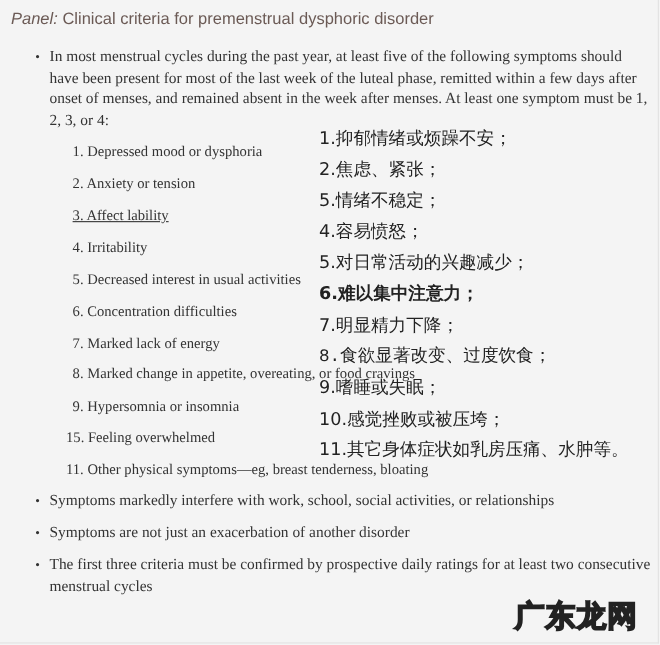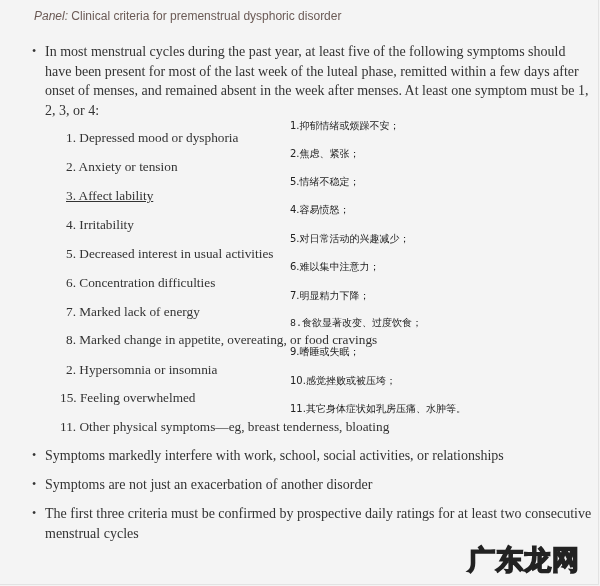--- a/index.html
+++ b/index.html
@@ -9,38 +9,38 @@
       position: relative;
     }
     .panel {
       position: absolute; left: 0; top: 0; width: 598px; height: 584px;
       border-right: 1px solid #e2e2e2; border-bottom: 1px solid #e2e2e2;
       background: #f4f4f4;
     }
     .title {
       position: absolute; left: 10px; top: 9px;
       font-family: "Liberation Sans", sans-serif;
-      font-size: 12px; color: #6b5a55; white-space: nowrap; margin-left: 24px;
+      font-size: 15px; color: #6b5a55; white-space: nowrap;
     }
     .title .em { font-style: italic; }
     .serif { font-family: "Liberation Serif", serif; color: #333; }
     .bullet {
       position: absolute; left: 45px; width: 548px;
       font-size: 14px; line-height: 19.5px;
     }
     .bullet .dot {
       position: absolute; left: -13px; top: 0; font-size: 12px;
     }
     .sym {
       position: absolute; font-size: 13.3px; line-height: 16px; white-space: nowrap;
     }
     .zh {
       position: absolute; left: 290px;
       font-family: "DejaVu Sans", sans-serif;
-      font-size: 10px; color: #222; white-space: nowrap; line-height: 18px;
+      font-size: 16px; color: #222; white-space: nowrap; line-height: 18px;
     }
     .footer {
       position: absolute; left: 10px; top: 555px;
       font-size: 14px; white-space: nowrap;
     }
     .watermark {
       position: absolute; left: 468px; top: 542px;
       font-family: "DejaVu Sans", sans-serif; font-weight: bold;
       font-size: 27px; color: #fff; letter-spacing: 1px;
       -webkit-text-stroke: 1.6px #222;
@@ -62,30 +62,30 @@
   </div>
 
   <div class="sym serif" style="left:66px; top:130px;">1. Depressed mood or dysphoria</div>
   <div class="sym serif" style="left:66px; top:159px;">2. Anxiety or tension</div>
   <div class="sym serif" style="left:66px; top:188px;text-decoration:underline;">3. Affect lability</div>
   <div class="sym serif" style="left:66px; top:217px;">4. Irritability</div>
   <div class="sym serif" style="left:66px; top:246px;">5. Decreased interest in usual activities</div>
   <div class="sym serif" style="left:66px; top:275px;">6. Concentration difficulties</div>
   <div class="sym serif" style="left:66px; top:304px;">7. Marked lack of energy</div>
   <div class="sym serif" style="left:66px; top:332px;">8. Marked change in appetite, overeating, or food cravings</div>
-  <div class="sym serif" style="left:66px; top:362px;">2. Hypersomnia or insomnia</div>
+  <div class="sym serif" style="left:66px; top:362px;">9. Hypersomnia or insomnia</div>
   <div class="sym serif" style="left:60px; top:390px;">15. Feeling overwhelmed</div>
   <div class="sym serif" style="left:60px; top:419px;">11. Other physical symptoms—eg, breast tenderness, bloating</div>
 
   <div class="zh" style="top:117px;">1.抑郁情绪或烦躁不安；</div>
   <div class="zh" style="top:145px;">2.焦虑、紧张；</div>
   <div class="zh" style="top:173px;">5.情绪不稳定；</div>
   <div class="zh" style="top:201px;">4.容易愤怒；</div>
   <div class="zh" style="top:230px;">5.对日常活动的兴趣减少；</div>
-  <div class="zh" style="top:258px;">6.难以集中注意力；</div>
+  <div class="zh" style="top:258px;font-weight:bold;">6.难以集中注意力；</div>
   <div class="zh" style="top:287px;">7.明显精力下降；</div>
   <div class="zh" style="top:315px;font-family:Liberation Mono, monospace;">8.食欲显著改变、过度饮食；</div>
   <div class="zh" style="top:343px;">9.嗜睡或失眠；</div>
   <div class="zh" style="top:372px;">10.感觉挫败或被压垮；</div>
   <div class="zh" style="top:400px;">11.其它身体症状如乳房压痛、水肿等。</div>
 
   <div class="bullet serif" style="top:446px;">
     <span class="dot">•</span>
     <span>Symptoms markedly interfere with work, school, social activities, or relationships</span>
   </div>

